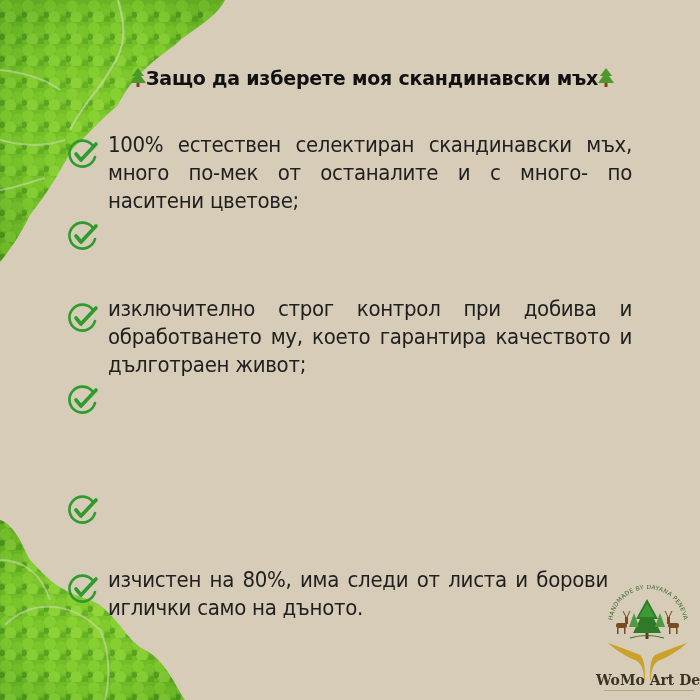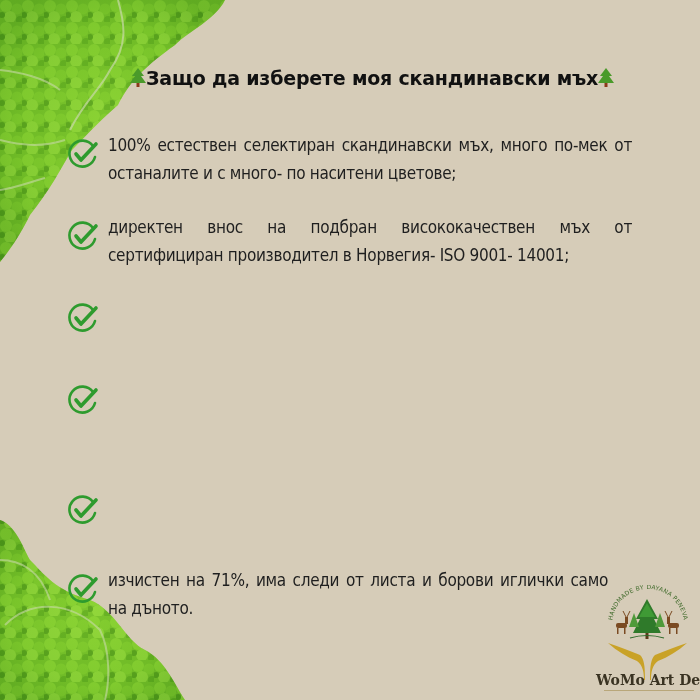--- a/index.html
+++ b/index.html
@@ -15,21 +15,21 @@
     font-size: 19px; font-weight: bold; color: #111; letter-spacing: -0.2px;
     white-space: nowrap;
   }
   .title .tree { display: inline-block; vertical-align: -3px; }
   .item {
     position: absolute; left: 66px; width: 566px; height: 90px;
   }
   .check { position: absolute; left: 0; top: 6px; width: 34px; height: 34px; }
   .item-text {
     position: absolute; left: 42px; top: 0; width: 524px;
-    font-size: 17px; line-height: 28px; text-align: justify; text-align-last: left;
+    font-size: 22px; line-height: 28px; text-align: justify; text-align-last: left;
     font-family: "DejaVu Sans Condensed", "DejaVu Sans", "Liberation Sans", sans-serif;
     font-stretch: condensed; color: #1f1f1f; letter-spacing: -0.3px;
   }
   .logo { position: absolute; left: 600px; top: 585px; width: 95px; height: 110px; }
   .logo-caption {
     position: absolute; left: 596px; top: 672px; width: 104px; text-align: center;
     font-family: "DejaVu Serif", "Liberation Serif", serif; font-weight: bold;
     font-size: 14px; color: #3a3322; white-space: nowrap;
   }
   .logo-line { position: absolute; left: 604px; top: 690px; width: 90px; height: 1px; background: #b9a77a; }
@@ -91,46 +91,46 @@
         <path d="M27,9 A13,13 0 1 0 29,20" fill="none" stroke="#2e9b2e" stroke-width="2.6" stroke-linecap="round"></path>
         <path d="M10,17 L15,23 L30,7" fill="none" stroke="#2e9b2e" stroke-width="3.6" stroke-linecap="round" stroke-linejoin="round"></path>
       </svg>
     <div class="item-text">100% естествен селектиран скандинавски мъх, много по-мек от останалите и с много- по наситени цветове;</div>
   </div>
   <div class="item" style="top:213px">
     <svg class="check" viewBox="0 0 34 34">
         <path d="M27,9 A13,13 0 1 0 29,20" fill="none" stroke="#2e9b2e" stroke-width="2.6" stroke-linecap="round"></path>
         <path d="M10,17 L15,23 L30,7" fill="none" stroke="#2e9b2e" stroke-width="3.6" stroke-linecap="round" stroke-linejoin="round"></path>
       </svg>
-    <div class="item-text">директен внос на подбран висококачествен мъх от сертифициран производител в Норвегия- ISO 9001- 14001;</div>
   </div>
   <div class="item" style="top:295px">
     <svg class="check" viewBox="0 0 34 34">
         <path d="M27,9 A13,13 0 1 0 29,20" fill="none" stroke="#2e9b2e" stroke-width="2.6" stroke-linecap="round"></path>
         <path d="M10,17 L15,23 L30,7" fill="none" stroke="#2e9b2e" stroke-width="3.6" stroke-linecap="round" stroke-linejoin="round"></path>
       </svg>
+    <div class="item-text">изключително строг контрол при добива и обработването му, което гарантира качеството и дълготраен живот;</div>
   </div>
   <div class="item" style="top:377px; height:110px">
     <svg class="check" viewBox="0 0 34 34">
         <path d="M27,9 A13,13 0 1 0 29,20" fill="none" stroke="#2e9b2e" stroke-width="2.6" stroke-linecap="round"></path>
         <path d="M10,17 L15,23 L30,7" fill="none" stroke="#2e9b2e" stroke-width="3.6" stroke-linecap="round" stroke-linejoin="round"></path>
       </svg>
   </div>
   <div class="item" style="top:487px">
     <svg class="check" viewBox="0 0 34 34">
         <path d="M27,9 A13,13 0 1 0 29,20" fill="none" stroke="#2e9b2e" stroke-width="2.6" stroke-linecap="round"></path>
         <path d="M10,17 L15,23 L30,7" fill="none" stroke="#2e9b2e" stroke-width="3.6" stroke-linecap="round" stroke-linejoin="round"></path>
       </svg>
   </div>
   <div class="item" style="top:566px">
     <svg class="check" viewBox="0 0 34 34">
         <path d="M27,9 A13,13 0 1 0 29,20" fill="none" stroke="#2e9b2e" stroke-width="2.6" stroke-linecap="round"></path>
         <path d="M10,17 L15,23 L30,7" fill="none" stroke="#2e9b2e" stroke-width="3.6" stroke-linecap="round" stroke-linejoin="round"></path>
       </svg>
-    <div class="item-text" style="width:500px">изчистен на 71%, има следи от листа и борови иглички само на дъното.</div>
+    <div class="item-text" style="width:500px">изчистен на 80%, има следи от листа и борови иглички само на дъното.</div>
   </div>
 </div>
 
 <svg class="logo" viewBox="0 0 95 110">
   <defs>
       <path id="arc" d="M12,40 A36,36 0 0 1 84,40"></path>
     </defs>
   <text font-size="6" fill="#3f6a2a" font-family="DejaVu Sans, sans-serif" letter-spacing="0.3">
     <textPath href="#arc" startOffset="4%">HANDMADE BY DAYANA PENEVA</textPath>
   </text>

